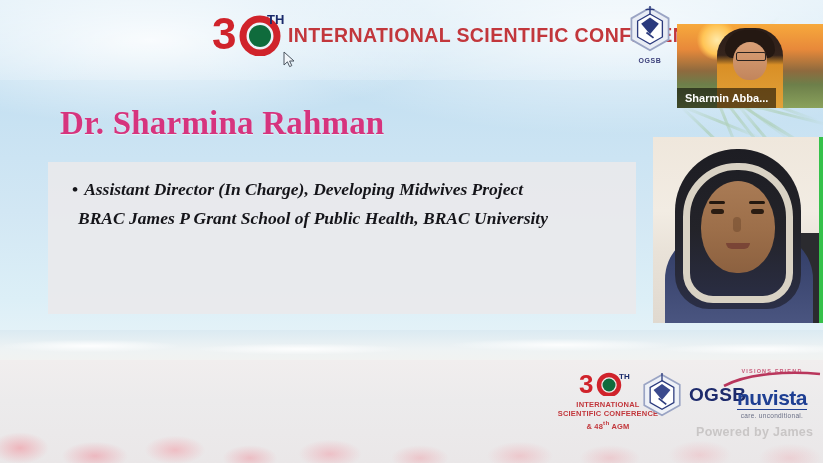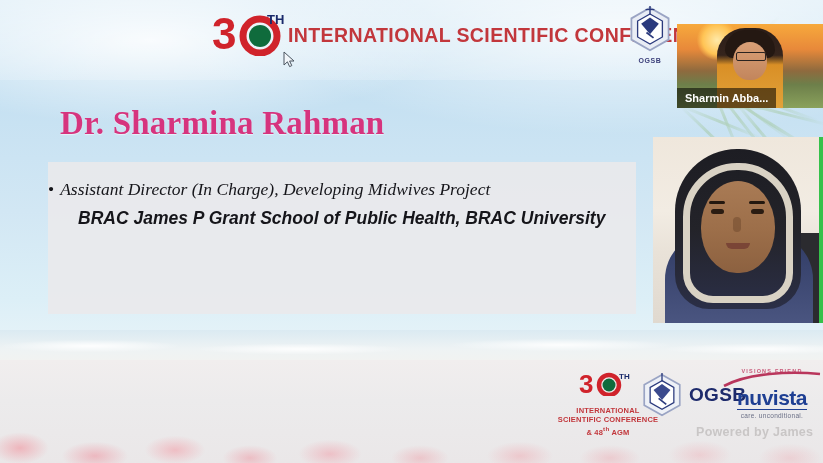--- a/index.html
+++ b/index.html
@@ -86,39 +86,39 @@
     text-shadow:0 1px 1px rgba(255,255,255,.55);
     white-space:nowrap;
   }
 
   
   .content-box{
     position:absolute;left:48px;top:162px;width:588px;height:152px;
     background:rgba(233,233,235,.92);
   }
   .bullet-row{
-    position:absolute;left:0;top:14px;width:560px;
-    font-family:"Liberation Serif",serif;font-weight:normal;font-style:italic;
+    position:absolute;left:24px;top:14px;width:560px;
+    font-family:"Liberation Serif",serif;font-weight:bold;font-style:italic;
     font-size:17.5px;color:#15151a;line-height:1.5;
   }
   .bullet-row .dot{margin-right:6px;font-style:normal;}
   .bullet-cont{
     position:absolute;left:14px;top:44px;width:560px;
-    font-family:Liberation Sans, sans-serif;font-weight:bold;font-style:italic;
+    font-family:Liberation Serif, serif;font-weight:bold;font-style:italic;
     font-size:17.5px;color:#15151a;line-height:1.45;
   }
   .bullet-cont .indent{display:inline-block;padding-left:16px;}
 
   
   .footer{position:absolute;left:520px;top:366px;width:303px;height:97px;}
   .f-logo30{position:absolute;left:36px;top:4px;width:104px;text-align:center;}
   .f-logo30-mark{width:58px;height:26px;margin:0 auto;}
   .f-logo30-txt{
     font-family:"Liberation Sans",sans-serif;font-weight:bold;font-size:7.5px;
-    color:#c2373c;line-height:1.25;letter-spacing:.2px;margin-top:10px;
+    color:#c2373c;line-height:1.25;letter-spacing:.2px;margin-top:4px;
   }
   .f-ogsb{position:absolute;left:120px;top:7px;display:flex;align-items:center;gap:5px;}
   .f-ogsb-word{
     font-family:"Liberation Sans",sans-serif;font-weight:bold;font-size:19px;
     color:#1d2a6b;letter-spacing:.3px;
   }
   .f-nuvista{position:absolute;left:200px;top:2px;width:104px;text-align:center;}
   .f-nuv-top{
     font-family:"Liberation Sans",sans-serif;font-weight:bold;font-size:5.5px;
     color:#c95a7a;letter-spacing:1.2px;

